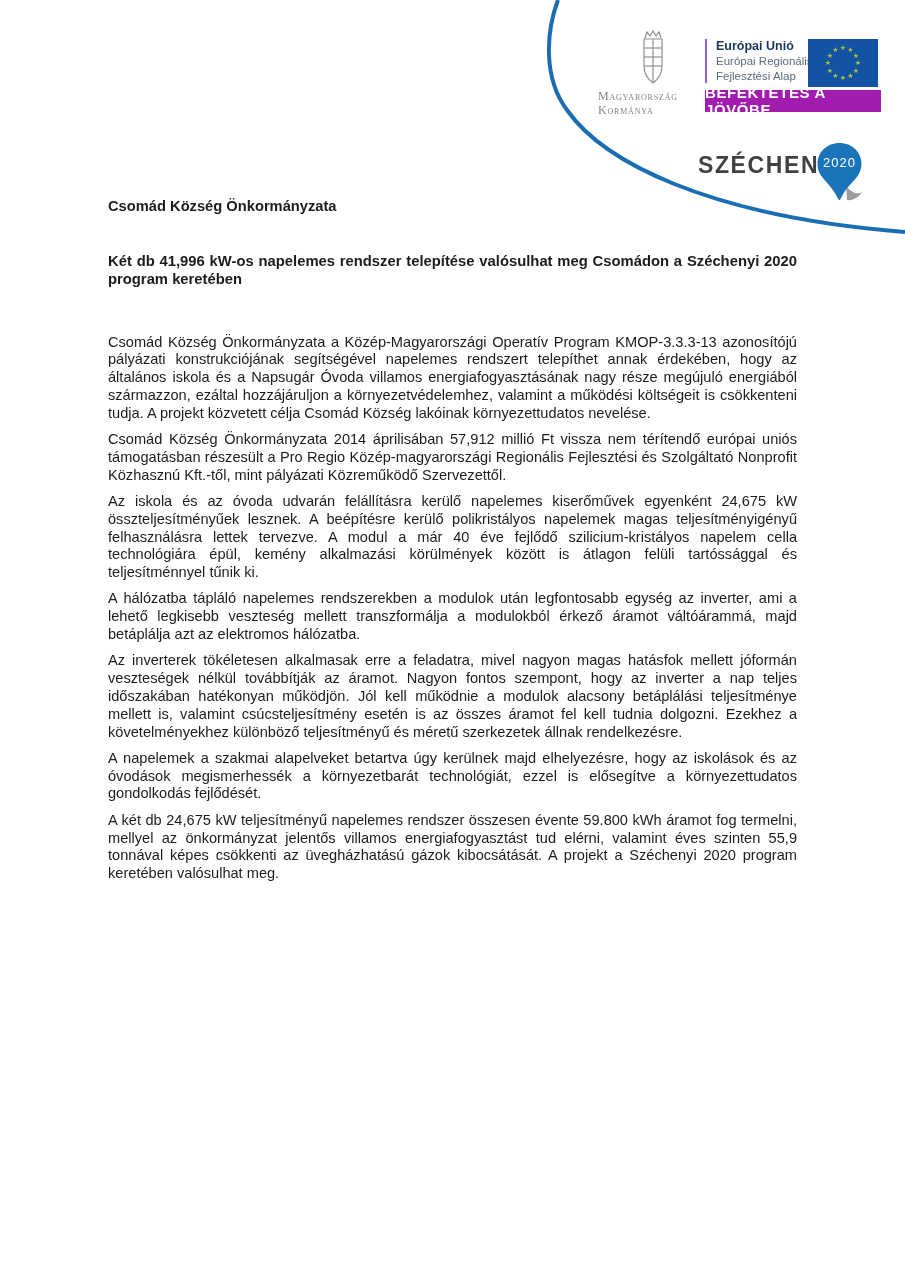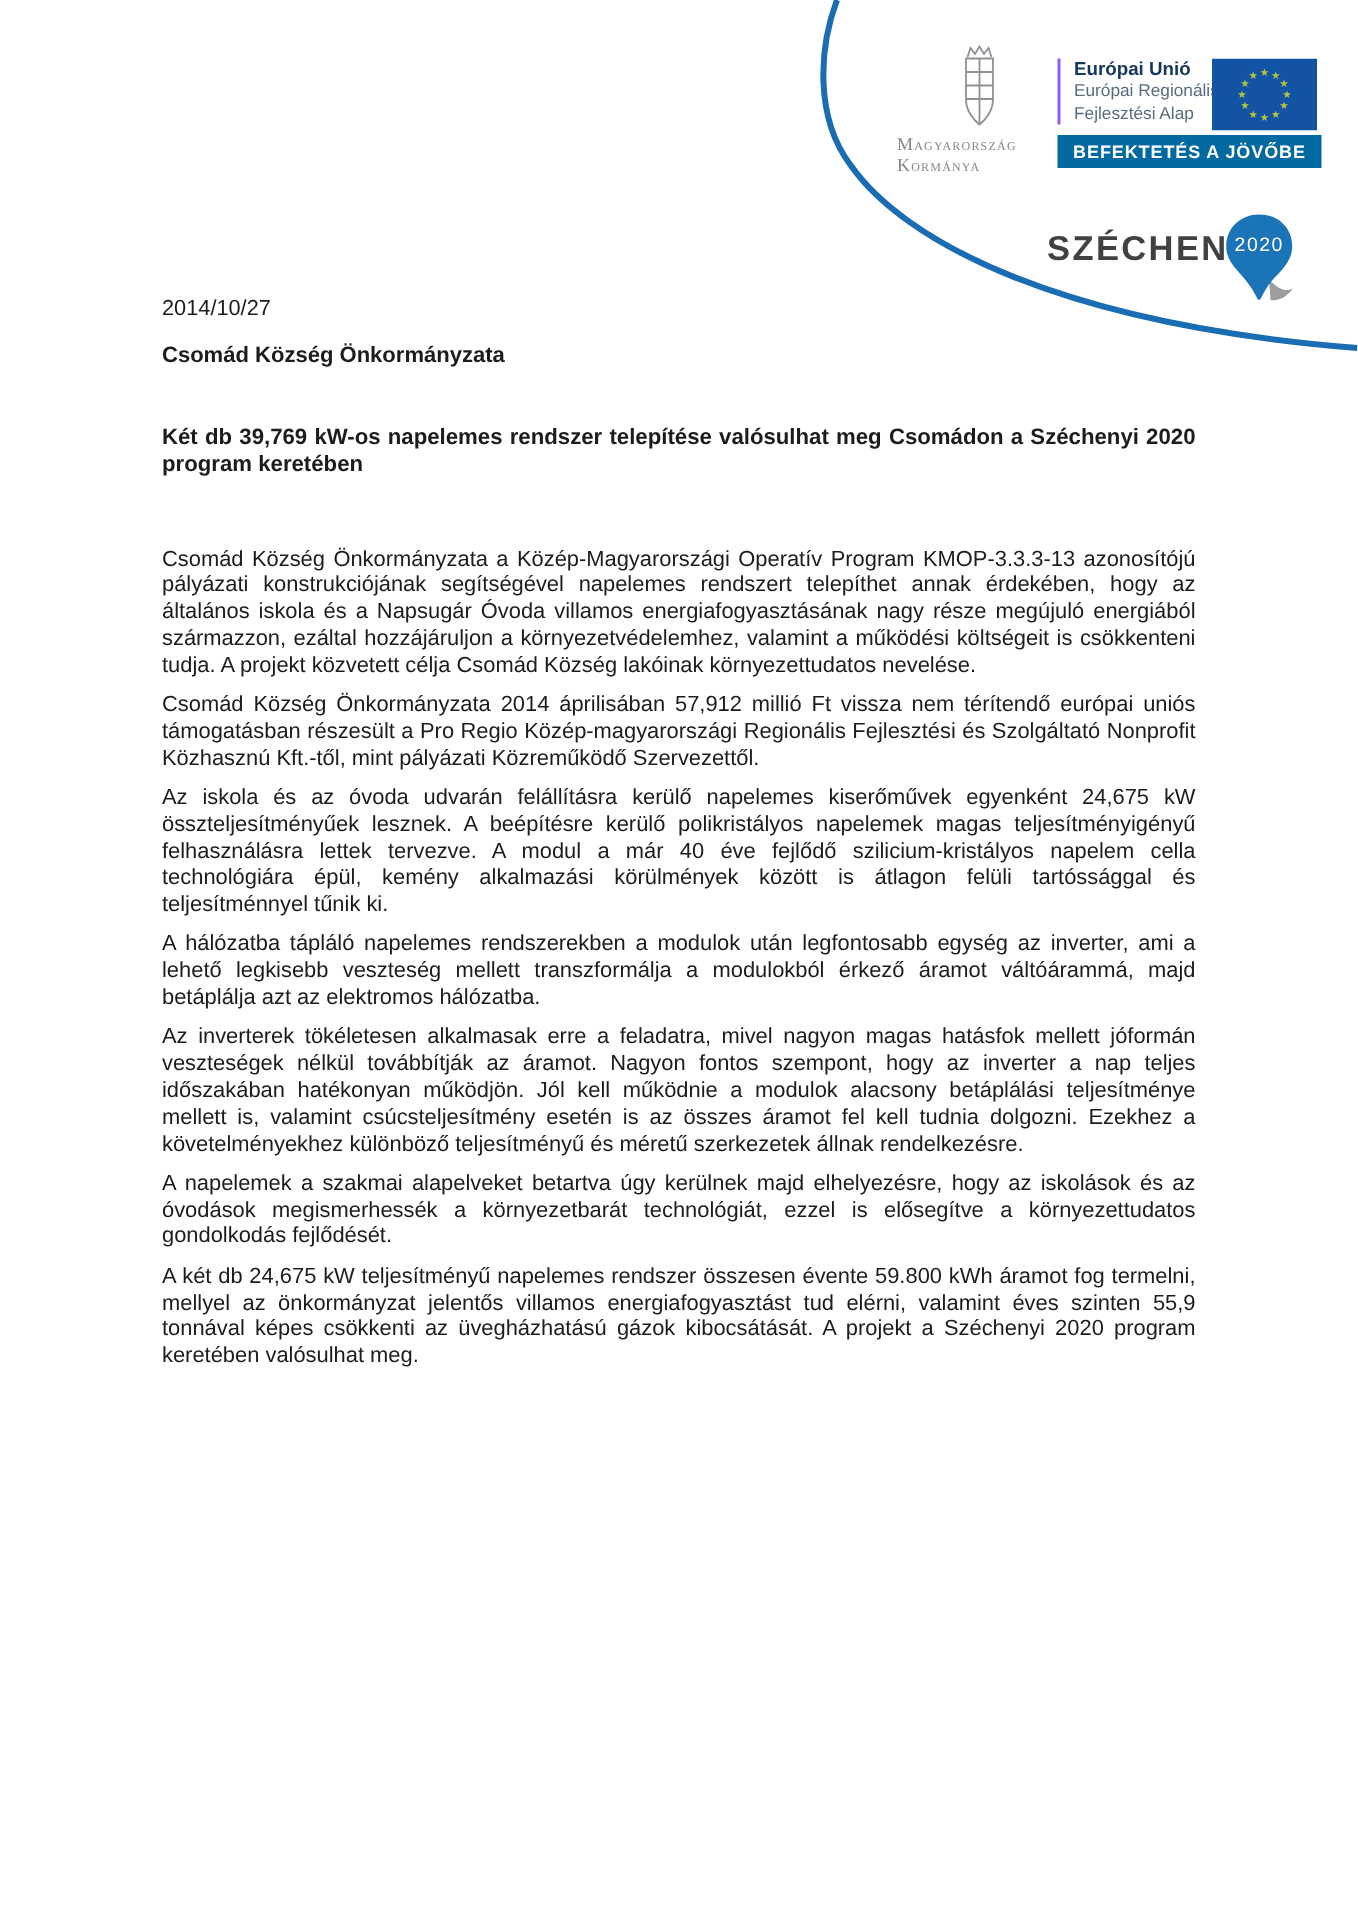--- a/index.html
+++ b/index.html
@@ -20,21 +20,21 @@
 
   
   .eu-text {
     position:absolute; left:705px; top:39px; border-left:2px solid #8b5cf6; padding-left:9px;
   }
   .eu-line1 { font-weight:bold; font-size:12.5px; color:#17365f; line-height:15px; }
   .eu-line2, .eu-line3 { font-size:11.5px; color:#5b6b7e; line-height:14.5px; }
   .eu-flag { position:absolute; left:808px; top:39px; }
   .banner {
     position:absolute; left:705px; top:90px; width:176px; height:22px;
-    background:#0369a1; color:#ffffff; font-weight:bold; font-size:12px;
+    background:#a21caf; color:#ffffff; font-weight:bold; font-size:15px;
     letter-spacing:0.6px; display:flex; align-items:center; justify-content:center;
   }
 
   
   .szechenyi { position:absolute; left:698px; top:142px; width:170px; height:66px; }
   .sz-text {
     position:absolute; left:0; top:10px; font-weight:bold; font-size:23px;
     color:#414144; letter-spacing:1.6px;
   }
   .pin { position:absolute; left:118px; top:0; width:50px; height:62px; }
@@ -119,23 +119,22 @@
     <div class="pin">
       <svg width="50" height="62" viewBox="0 0 50 62">
         <path d="M 30 44 C 36 51 42 53 46 50 C 43 55 37 59 31 58 Z" fill="#9d9da0"></path>
         <path d="M 23.5 1 C 36 1 45.5 10 45.5 22 C 45.5 32 38.5 38 32 45 C 29 48.5 26.5 53 24.5 57 C 23.8 58.3 22.8 58.2 22.2 57 C 19 50 14 44 9.5 39 C 4 33 1.5 28.5 1.5 22 C 1.5 10 11 1 23.5 1 Z" fill="#1b74b8"></path>
       </svg>
       <span class="pin-year">2020</span>
     </div>
   </div>
 
   <main class="content">
-    <div class="date">2014/10/27</div>
     <div class="org">Csomád Község Önkormányzata</div>
-    <p class="lead">Két db 39,769 kW-os napelemes rendszer telepítése valósulhat meg Csomádon a Széchenyi 2020 program keretében</p>
+    <p class="lead">Két db 41,996 kW-os napelemes rendszer telepítése valósulhat meg Csomádon a Széchenyi 2020 program keretében</p>
     <div class="bodytext">
       <p>Csomád Község Önkormányzata a Közép-Magyarországi Operatív Program KMOP-3.3.3-13 azonosítójú pályázati konstrukciójának segítségével napelemes rendszert telepíthet annak érdekében, hogy az általános iskola és a Napsugár Óvoda villamos energiafogyasztásának nagy része megújuló energiából származzon, ezáltal hozzájáruljon a környezetvédelemhez, valamint a működési költségeit is csökkenteni tudja. A projekt közvetett célja Csomád Község lakóinak környezettudatos nevelése.</p>
       <p>Csomád Község Önkormányzata 2014 áprilisában 57,912 millió Ft vissza nem térítendő európai uniós támogatásban részesült a Pro Regio Közép-magyarországi Regionális Fejlesztési és Szolgáltató Nonprofit Közhasznú Kft.-től, mint pályázati Közreműködő Szervezettől.</p>
       <p>Az iskola és az óvoda udvarán felállításra kerülő napelemes kiserőművek egyenként 24,675 kW összteljesítményűek lesznek. A beépítésre kerülő polikristályos napelemek magas teljesítményigényű felhasználásra lettek tervezve. A modul a már 40 éve fejlődő szilicium-kristályos napelem cella technológiára épül, kemény alkalmazási körülmények között is átlagon felüli tartóssággal és teljesítménnyel tűnik ki.</p>
       <p>A hálózatba tápláló napelemes rendszerekben a modulok után legfontosabb egység az inverter, ami a lehető legkisebb veszteség mellett transzformálja a modulokból érkező áramot váltóárammá, majd betáplálja azt az elektromos hálózatba.</p>
       <p>Az inverterek tökéletesen alkalmasak erre a feladatra, mivel nagyon magas hatásfok mellett jóformán veszteségek nélkül továbbítják az áramot. Nagyon fontos szempont, hogy az inverter a nap teljes időszakában hatékonyan működjön. Jól kell működnie a modulok alacsony betáplálási teljesítménye mellett is, valamint csúcsteljesítmény esetén is az összes áramot fel kell tudnia dolgozni. Ezekhez a követelményekhez különböző teljesítményű és méretű szerkezetek állnak rendelkezésre.</p>
       <p>A napelemek a szakmai alapelveket betartva úgy kerülnek majd elhelyezésre, hogy az iskolások és az óvodások megismerhessék a környezetbarát technológiát, ezzel is elősegítve a környezettudatos gondolkodás fejlődését.</p>
       <p>A két db 24,675 kW teljesítményű napelemes rendszer összesen évente 59.800 kWh áramot fog termelni, mellyel az önkormányzat jelentős villamos energiafogyasztást tud elérni, valamint éves szinten 55,9 tonnával képes csökkenti az üvegházhatású gázok kibocsátását. A projekt a Széchenyi 2020 program keretében valósulhat meg.</p>
     </div>
   </main>

